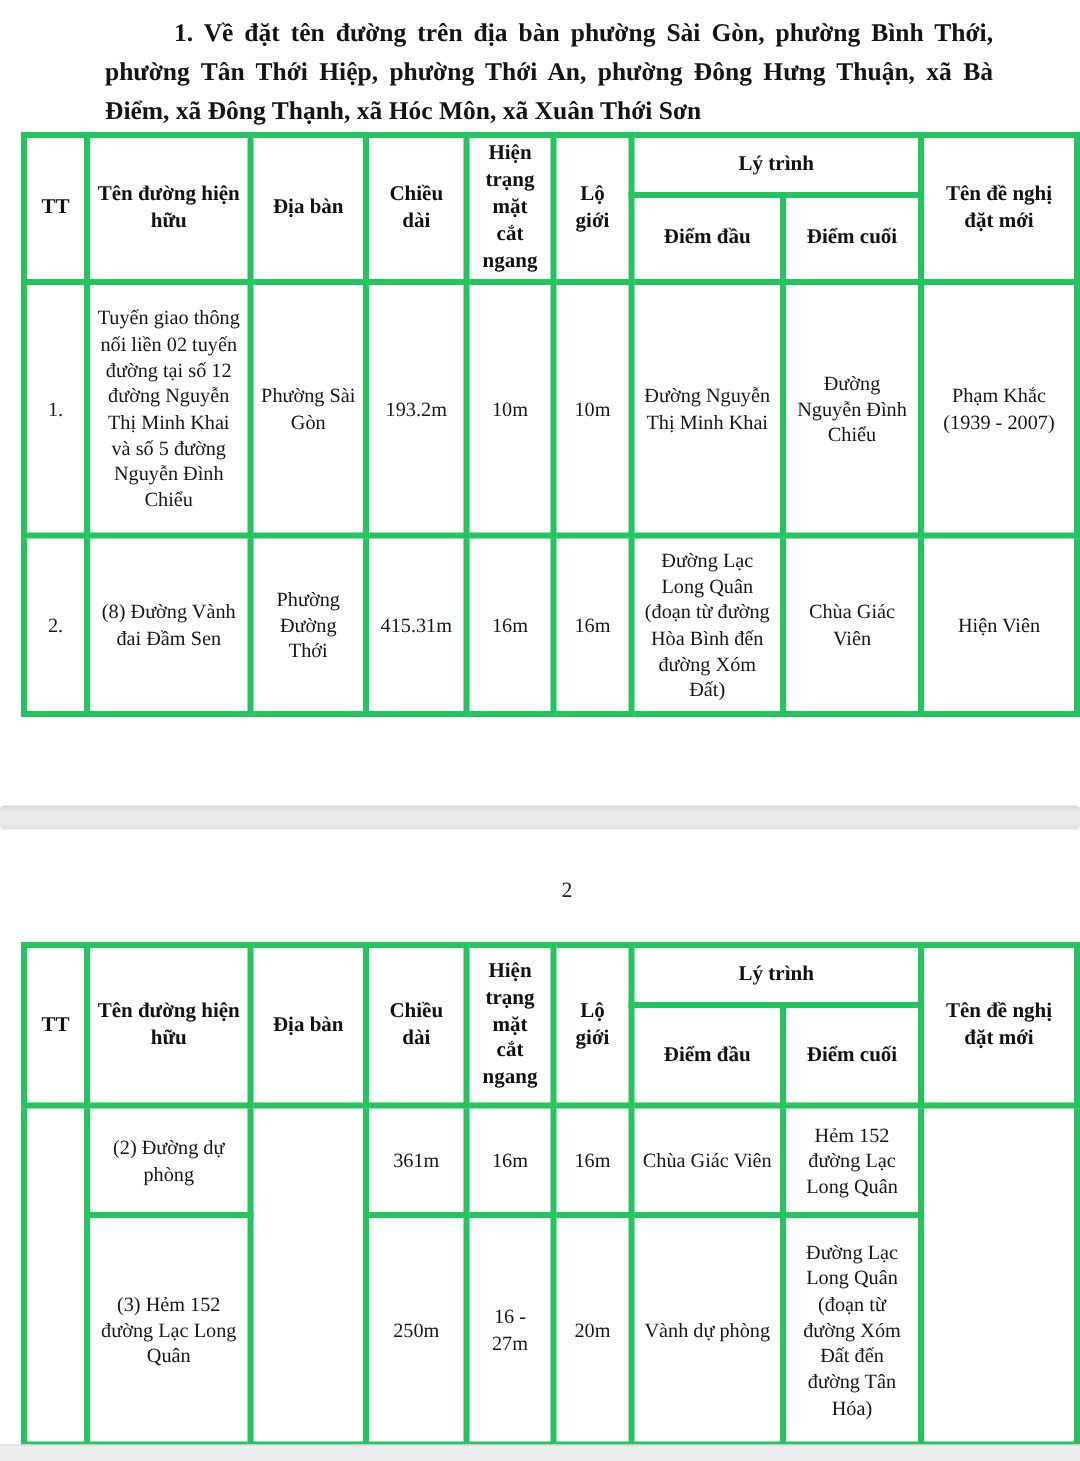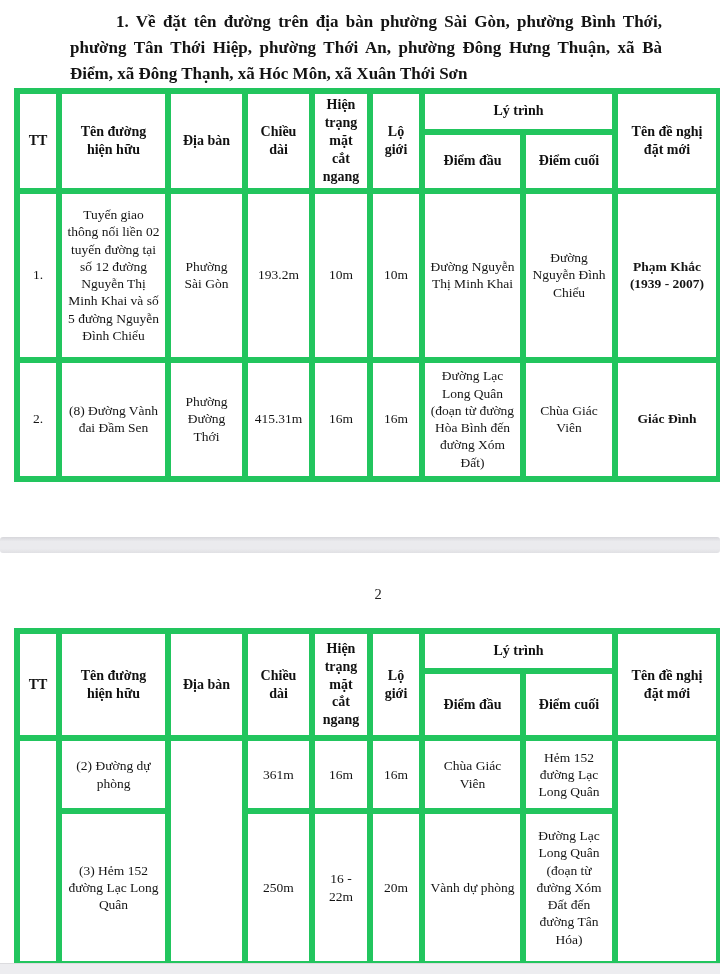--- a/index.html
+++ b/index.html
@@ -22,28 +22,28 @@
   table.streets {
     position: absolute; left: 14px;
     border-collapse: collapse; table-layout: fixed;
     width: 702px;
     font-size: 13.5px; line-height: 1.28;
   }
   table.streets.p1 { top: 88px; }
   table.streets.p2 { top: 628px; }
 
   table.streets th, table.streets td {
-    border: 6px solid #22c55e;
+    border: 4px solid #22c55e;
     text-align: center; vertical-align: middle;
     padding: 2px 5px;
     overflow: hidden;
     word-wrap: break-word;
   }
   table.streets th { font-weight: bold; font-size: 14px; color: #111; }
-  td.bold-name { font-weight: bold; }
+  td.bold-name { font-weight: normal; }
 
   
   col.c-tt      { width: 42px; }
   col.c-name    { width: 109px; }
   col.c-area    { width: 77px; }
   col.c-len     { width: 67px; }
   col.c-cross   { width: 58px; }
   col.c-bound   { width: 52px; }
   col.c-start   { width: 101px; }
   col.c-end     { width: 92px; }
@@ -119,21 +119,21 @@
       </tr>
       <tr style="height:119px;">
         <td>2.</td>
         <td>(8) Đường Vành đai Đầm Sen</td>
         <td>Phường Đường Thới</td>
         <td>415.31m</td>
         <td>16m</td>
         <td>16m</td>
         <td>Đường Lạc Long Quân (đoạn từ đường Hòa Bình đến đường Xóm Đất)</td>
         <td>Chùa Giác Viên</td>
-        <td class="bold-name">Giác Đình</td>
+        <td class="bold-name">Hiện Viên</td>
       </tr>
     </tbody>
   </table>
 
   <div class="page-separator"></div>
 
   <div class="page-number">2</div>
 
   <table class="streets p2">
     <colgroup>
@@ -171,21 +171,21 @@
         <td>361m</td>
         <td>16m</td>
         <td>16m</td>
         <td>Chùa Giác Viên</td>
         <td>Hẻm 152 đường Lạc Long Quân</td>
         <td rowspan="2" class="merge-up bold-name"></td>
       </tr>
       <tr style="height:153px;">
         <td>(3) Hẻm 152 đường Lạc Long Quân</td>
         <td>250m</td>
-        <td>16 - 22m</td>
+        <td>16 - 27m</td>
         <td>20m</td>
         <td>Vành dự phòng</td>
         <td>Đường Lạc Long Quân (đoạn từ đường Xóm Đất đến đường Tân Hóa)</td>
       </tr>
     </tbody>
   </table>
 
   <div class="bottom-strip"></div>
 
 </div>

